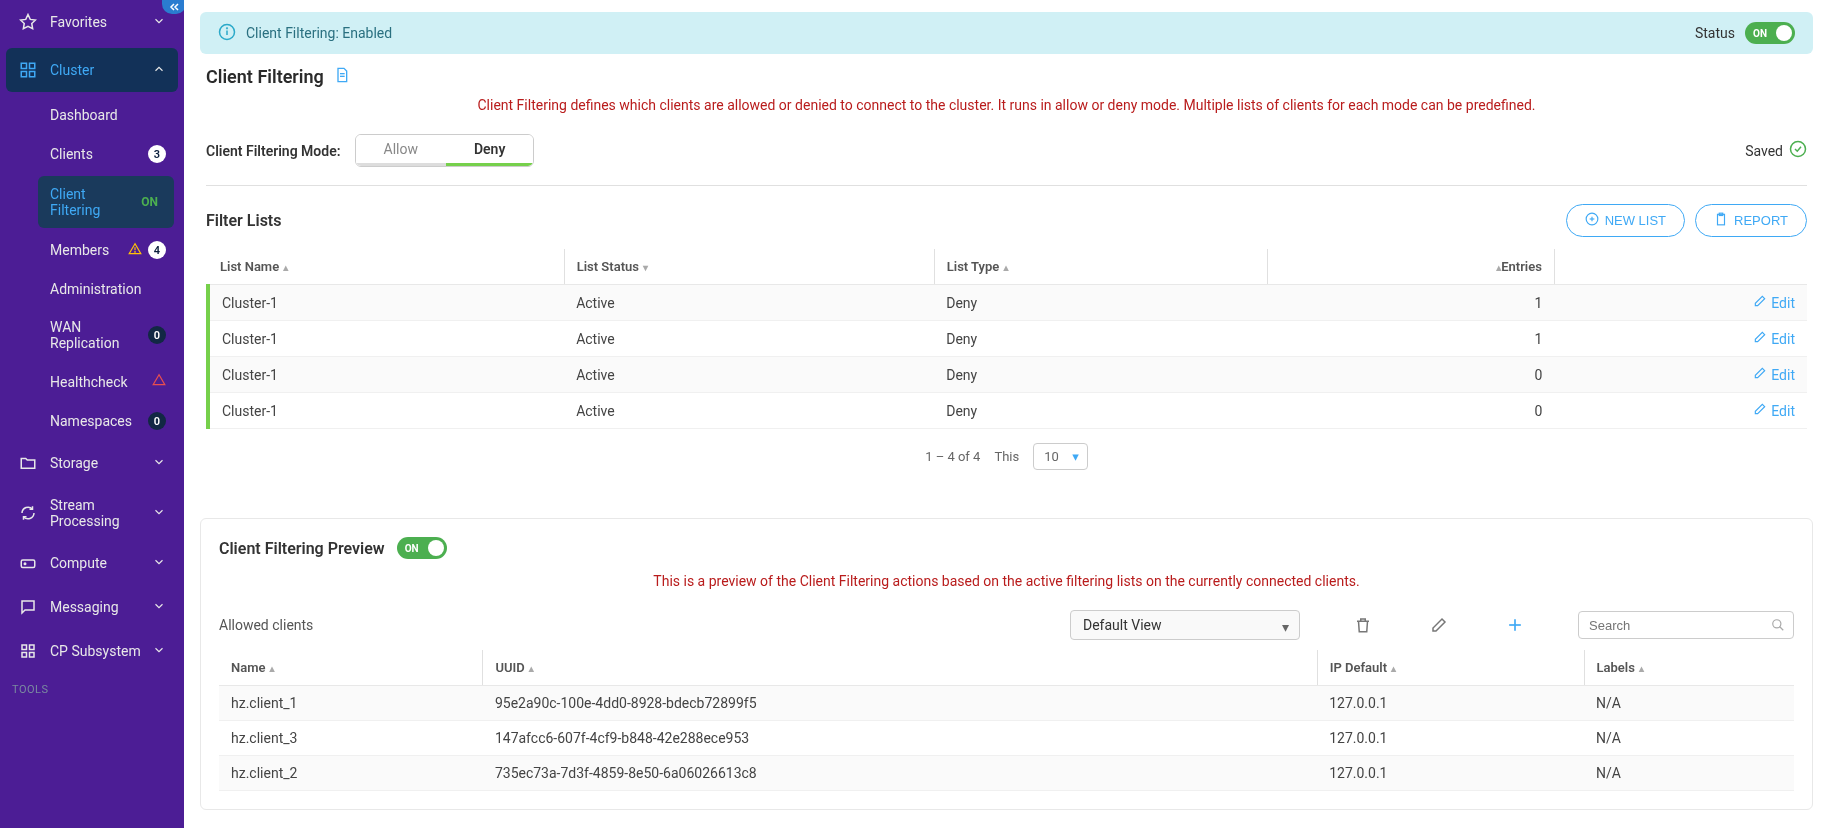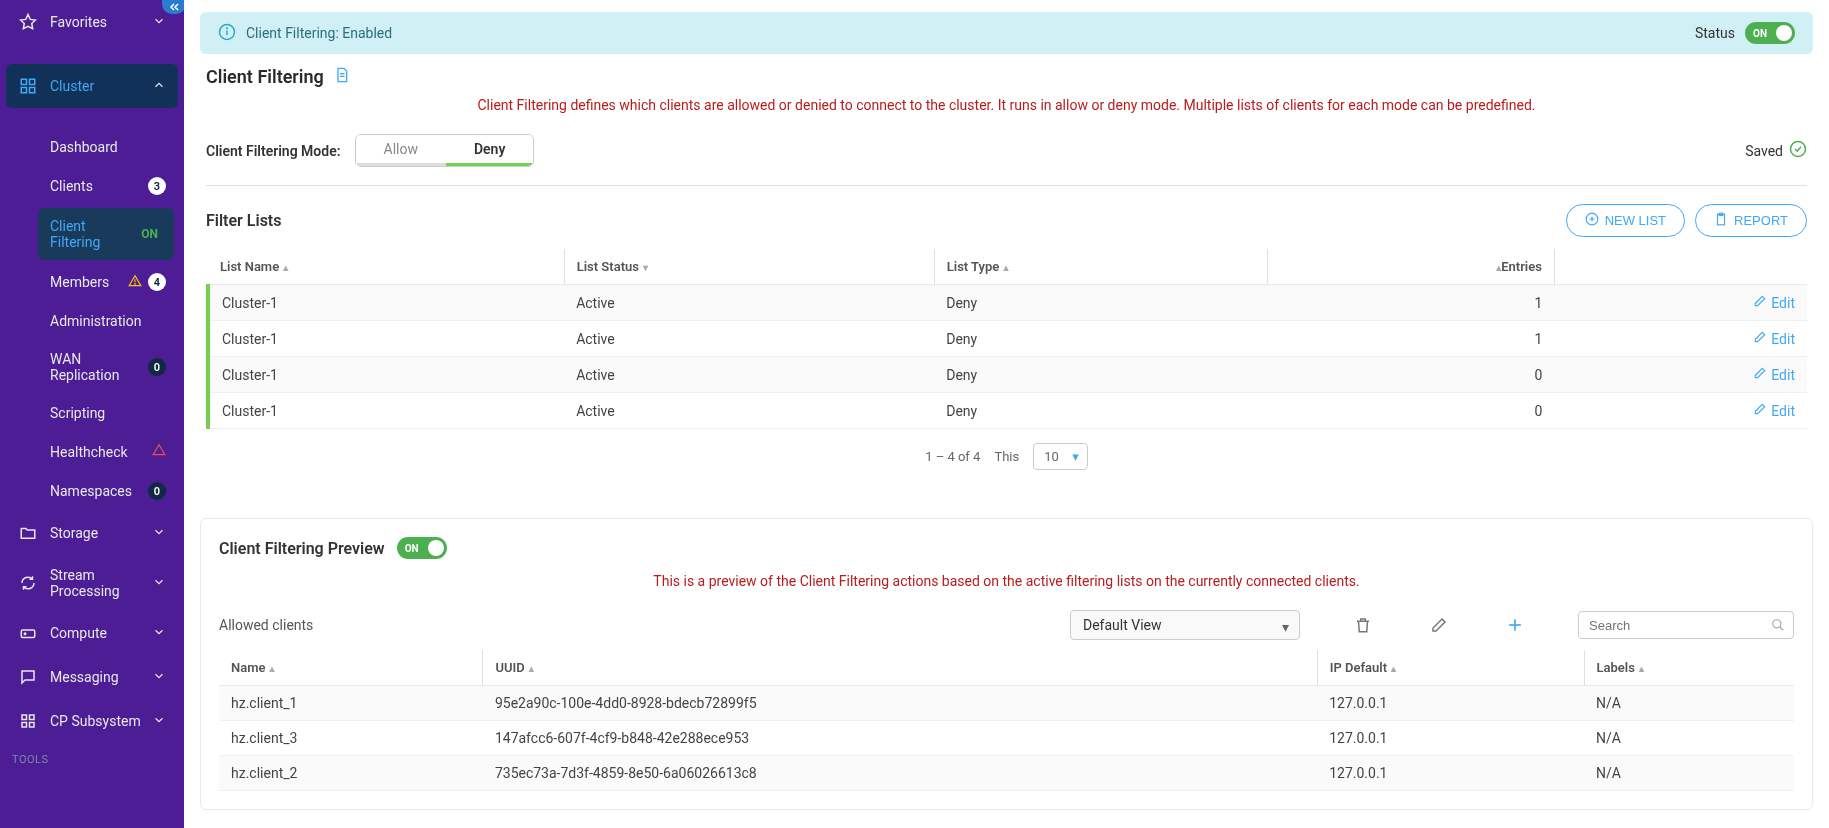--- a/index.html
+++ b/index.html
@@ -6,21 +6,21 @@
 body { font-family: -apple-system, BlinkMacSystemFont, "Segoe UI", Roboto, sans-serif; font-size: 14px; color: #333; background: #f5f5f5; display: flex; height: 100vh; overflow: hidden; }
 
 
 .sidebar { width: 184px; background: #4c1d95; color: #fff; flex-shrink: 0; overflow-y: auto; position: relative; }
 .collapse-btn { position: absolute; top: 0; right: -2px; width: 24px; height: 14px; background: #2a7cd0; border-radius: 0 0 10px 10px; display: flex; align-items: center; justify-content: center; cursor: pointer; z-index: 10; }
 .nav-item { display: flex; align-items: center; padding: 12px 18px; cursor: pointer; color: #e8e8e8; }
 .nav-item .icon { width: 20px; height: 20px; margin-right: 12px; flex-shrink: 0; display: flex; align-items: center; justify-content: center; }
 .nav-item .label { flex: 1; font-size: 14px; }
 .nav-item .chevron { width: 14px; }
 .nav-item.top-level { font-weight: 400; }
-.nav-item.active-section { background: #123158; border-radius: 6px; margin: 20px 6px; padding: 12px 12px; }
+.nav-item.active-section { background: #123158; border-radius: 6px; margin: 4px 6px; padding: 12px 12px; }
 .nav-item.active-section .label { color: #3fa9f5; }
 .nav-item.active-section .icon { color: #3fa9f5; }
 .sub-items { padding-left: 0; }
 .sub-item { display: flex; align-items: center; padding: 11px 18px 11px 50px; cursor: pointer; color: #e8e8e8; font-size: 14px; }
 .sub-item.active { background: #1a3a5c; border-radius: 6px; margin: 2px 10px 2px 38px; padding: 10px 12px; }
 .sub-item.active .sub-label { color: #3fa9f5; }
 .sub-item .sub-label { flex: 1; }
 .badge { background: #fff; color: #0a1e3c; border-radius: 10px; min-width: 18px; height: 18px; display: inline-flex; align-items: center; justify-content: center; font-size: 11px; font-weight: 600; padding: 0 4px; }
 .badge.on { background: transparent; color: #4caf50; font-weight: 700; font-size: 12px; }
 .badge.dark { background: #122844; color: #fff; }
@@ -150,23 +150,20 @@
             <circle cx="12" cy="17" r="0.5" fill="currentColor"></circle>
           </svg></span>
         <span class="badge">4</span>
       </div>
     <div class="sub-item">
         <span class="sub-label">Administration</span>
       </div>
     <div class="sub-item">
         <span class="sub-label">WAN Replication</span>
         <span class="badge dark">0</span>
-      </div>
-    <div class="sub-item">
-        <span class="sub-label">Scripting</span>
       </div>
     <div class="sub-item">
         <span class="sub-label">Healthcheck</span>
         <span class="err-icon"><svg width="14" height="14" viewBox="0 0 24 24" fill="none" stroke="currentColor" stroke-width="2">
             <path d="M12 3L2 20h20L12 3z"></path>
           </svg></span>
       </div>
     <div class="sub-item">
         <span class="sub-label">Namespaces</span>
         <span class="badge dark">0</span>

